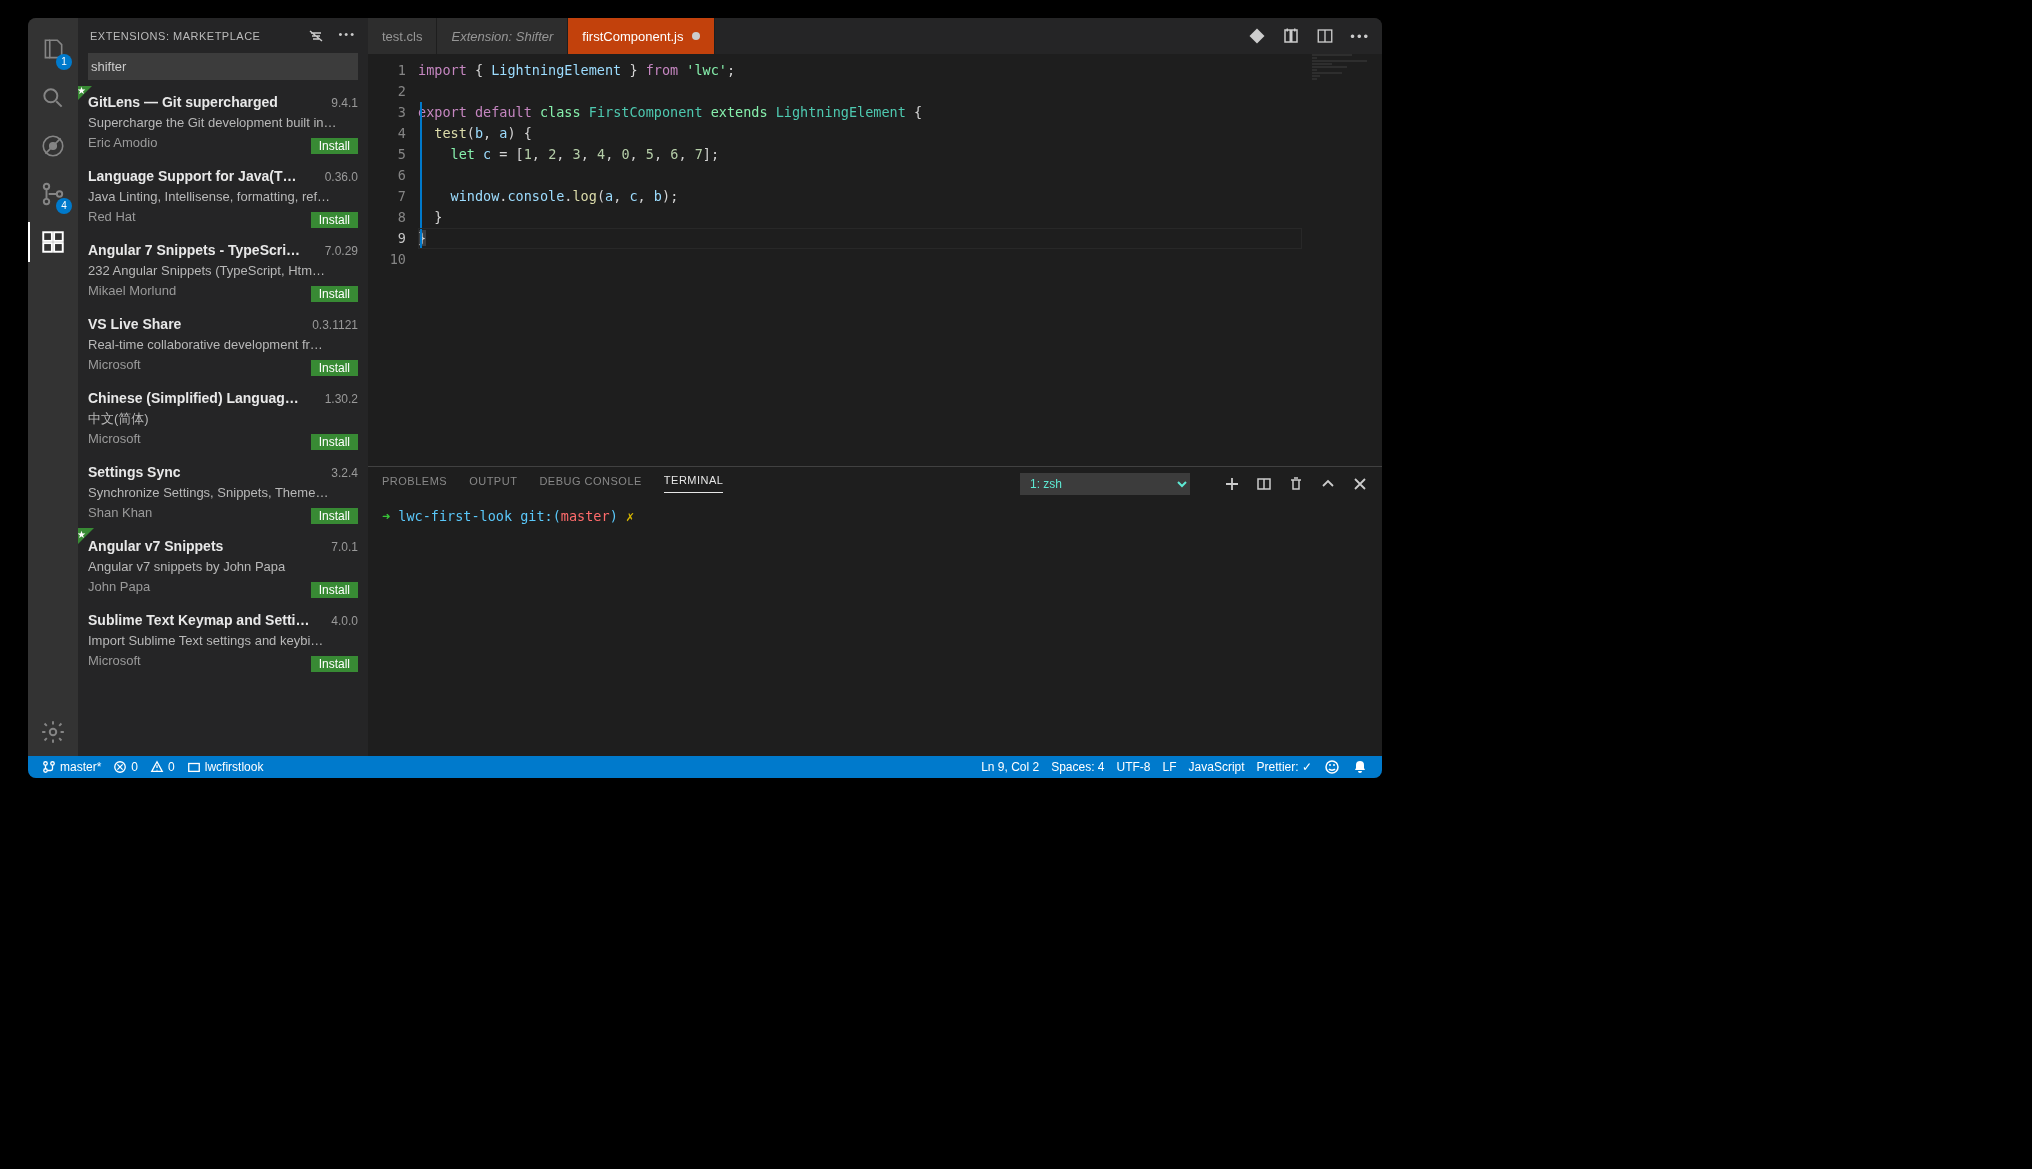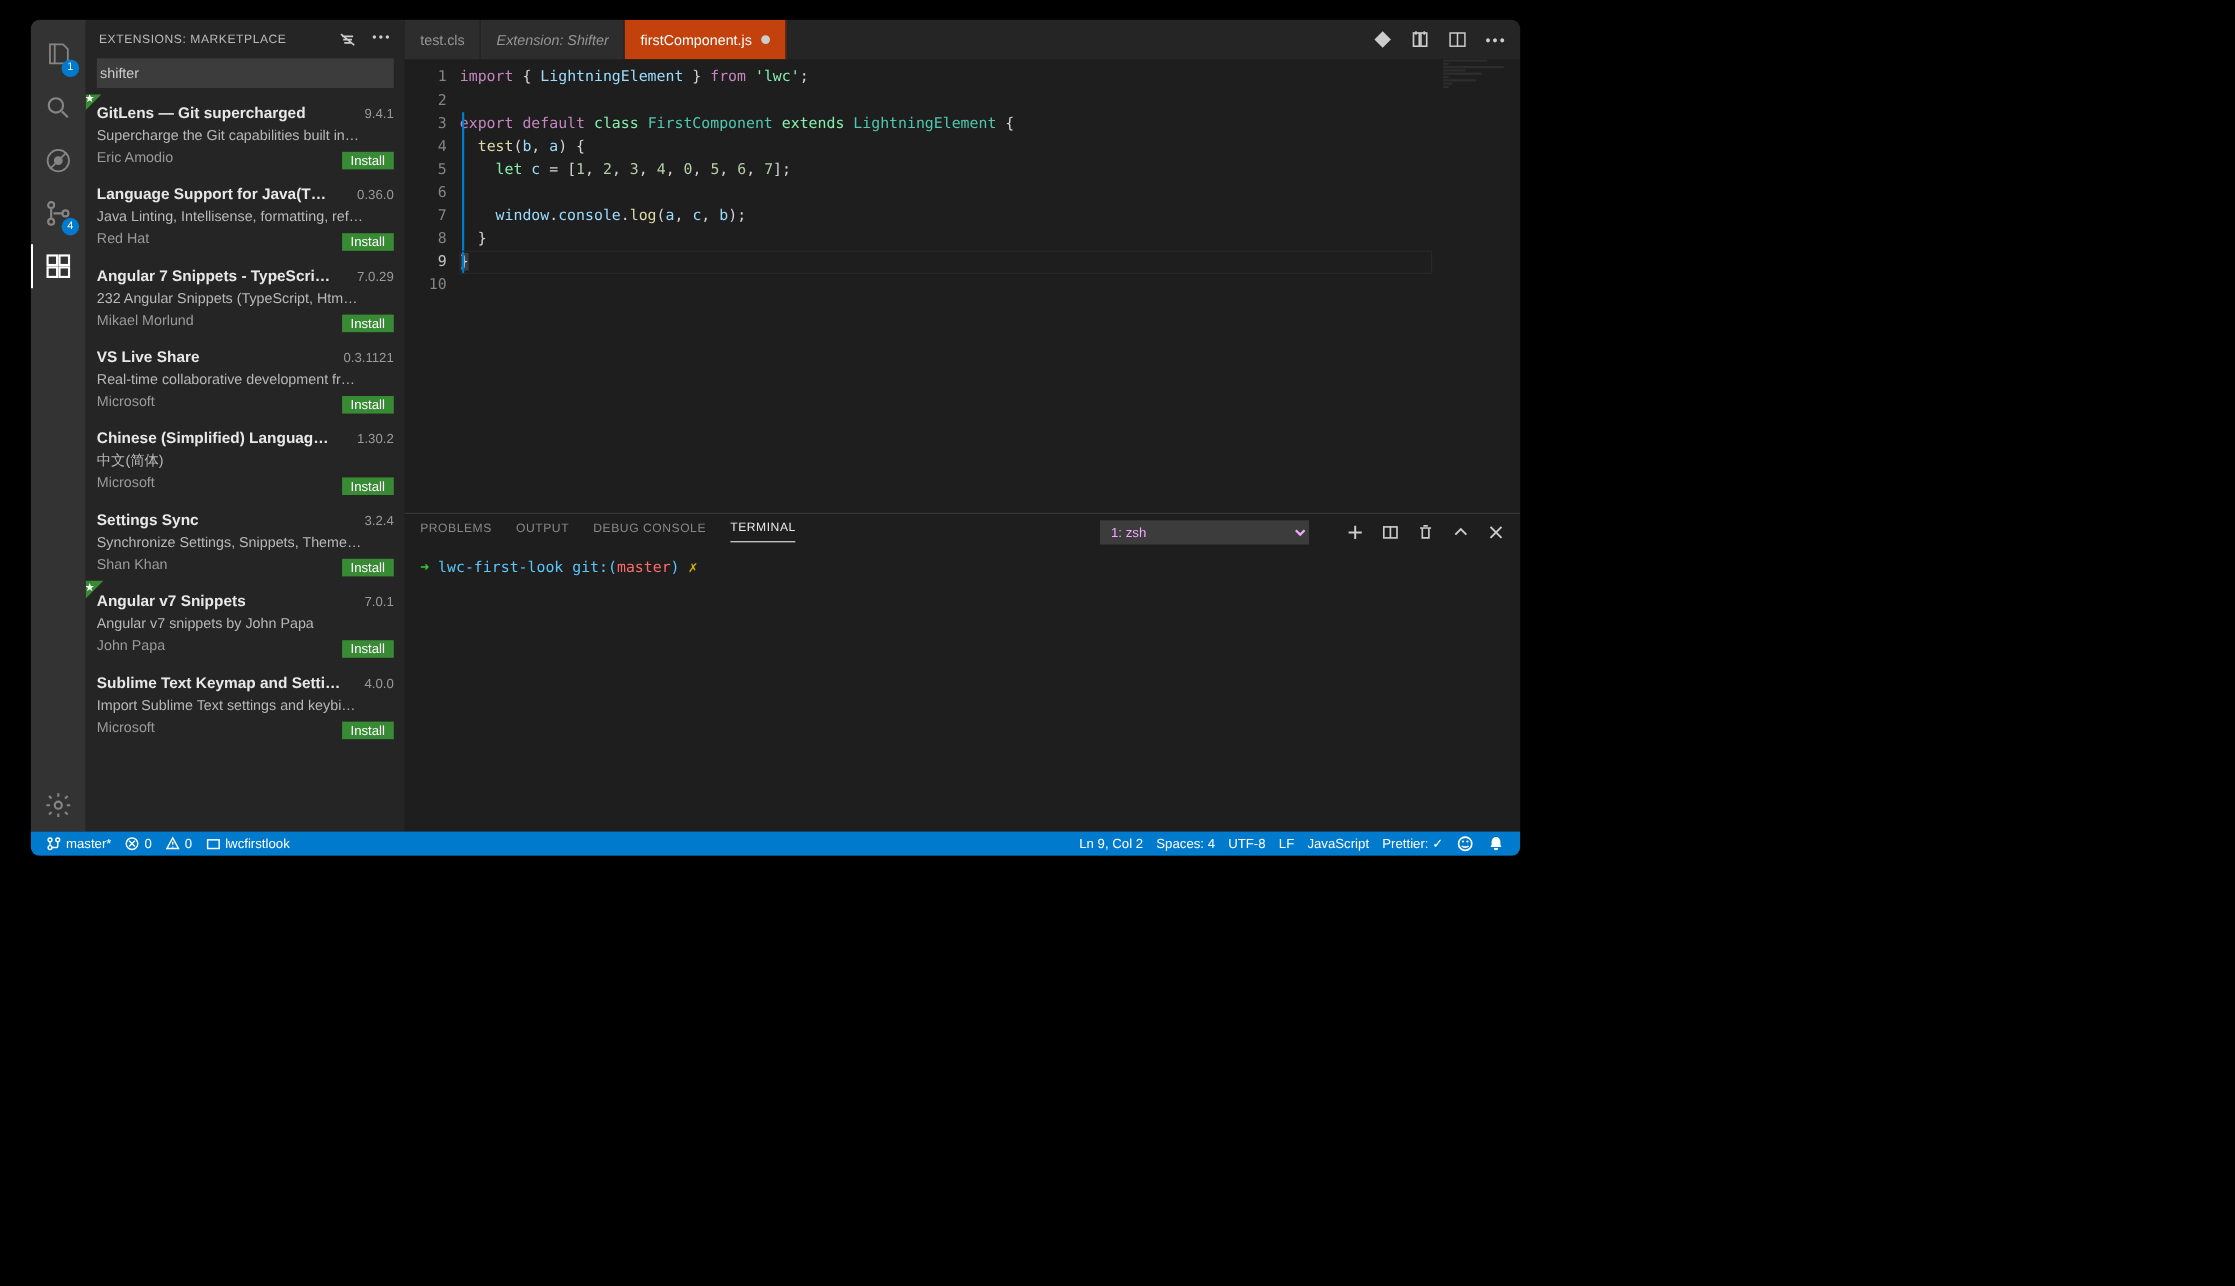--- a/index.html
+++ b/index.html
@@ -153,21 +153,21 @@
 .panel {
   height: 290px;
   background: #1e1e1e;
   border-top: 1px solid #414141;
   display: flex; flex-direction: column;
 }
 .panel-tabs { height: 33px; display:flex; align-items:center; padding:0 14px; gap:22px; font-size:11px; color:#888;}
 .panel-tab { letter-spacing:0.5px; padding-bottom:6px;}
 .panel-tab.active { color:#e7e7e7; border-bottom:1px solid #e7e7e7;}
 .panel-tabs .spacer { flex:1; }
-.term-select { background:#3c3c3c; color:#f0abfc; border:none; padding:3px 20px 3px 6px; font-size:12px; width:190px;}
+.term-select { background:#3c3c3c; color:#5eead4; border:none; padding:3px 20px 3px 6px; font-size:12px; width:170px;}
 .panel-actions { display:flex; gap:16px; color:#ccc; margin-left:12px;}
 .terminal { flex:1; padding: 8px 14px; font-family:"Menlo","Consolas",monospace; font-size:13.5px; color:#ccc;}
 .tm-arrow { color:#37c637;} .tm-path { color:#5ac8fa;} .tm-git { color:#5ac8fa;} .tm-br { color:#ff6b6b;} .tm-x { color:#d4b400;}
 
 .statusbar {
   height: 22px;
   background: #007acc;
   color: #fff;
   display: flex; align-items: center;
   font-size: 12px;
@@ -246,21 +246,21 @@
       </div>
       <input class="search-box" value="shifter" style="">
       <div class="ext-list">
 
         <div class="ext-item">
           <div class="star-badge"></div>
           <div class="ext-title-row">
               <span class="ext-name">GitLens — Git supercharged</span>
               <span class="ext-ver">9.4.1</span>
             </div>
-          <div class="ext-desc">Supercharge the Git capabilities built in…</div>
+          <div class="ext-desc">Supercharge the Git development built in…</div>
           <div class="ext-pub">Eric Amodio</div>
           <button class="install-btn">Install</button>
         </div>
         <div class="ext-item">
           <div class="ext-title-row">
               <span class="ext-name">Language Support for Java(T…</span>
               <span class="ext-ver">0.36.0</span>
             </div>
           <div class="ext-desc">Java Linting, Intellisense, formatting, ref…</div>
           <div class="ext-pub">Red Hat</div>

